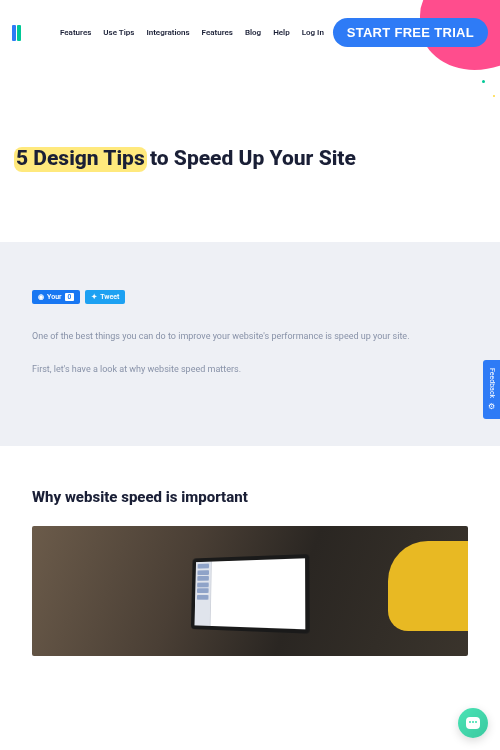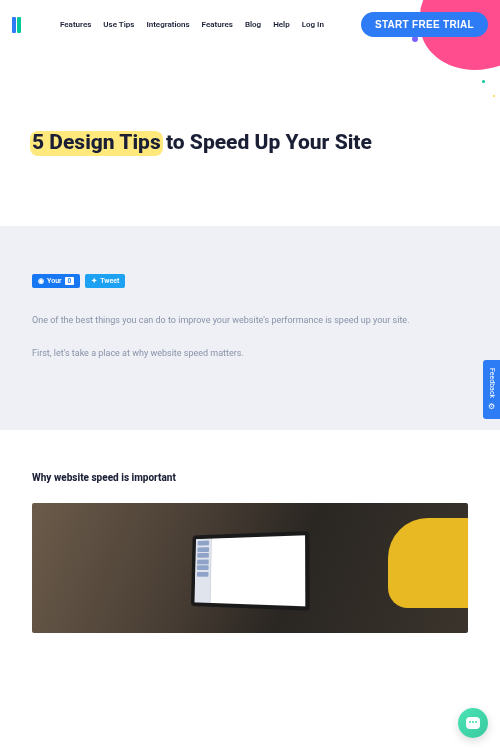--- a/index.html
+++ b/index.html
@@ -1,43 +1,43 @@
 <!DOCTYPE html>
 <html><head>
 <meta charset="utf-8">
 <style>
 *{margin:0;padding:0;box-sizing:border-box}
 body{font-family:-apple-system,BlinkMacSystemFont,"Segoe UI",Roboto,sans-serif;width:500px;overflow-x:hidden;position:relative;background:#fff}
-.header{display:flex;align-items:center;padding:12px 12px;gap:6px;position:relative;z-index:10}
+.header{display:flex;align-items:center;padding:18px 12px;gap:6px;position:relative;z-index:10}
 .logo{width:14px;height:16px;display:flex;gap:1px}
 .logo-bar{width:4px;height:16px;border-radius:1px}
 .logo-bar.b1{background:#2E7BF6}
 .logo-bar.b2{background:#00C896}
 .nav{display:flex;gap:12px;margin-left:28px;flex:1}
 .nav-item{font-size:8px;font-weight:600;color:#1a1f36;cursor:pointer}
-.cta-btn{background:#2E7BF6;color:#fff;border:none;border-radius:16px;padding:7px 14px;font-size:10px;font-weight:700;cursor:pointer;letter-spacing:0.3px}
+.cta-btn{background:#2E7BF6;color:#fff;border:none;border-radius:16px;padding:7px 14px;font-size:13px;font-weight:700;cursor:pointer;letter-spacing:0.3px}
 .blob{position:absolute;top:-30px;right:-40px;width:120px;height:100px;background:#ff4d8d;border-radius:50% 40% 60% 50%;z-index:1}
 .dot-purple{position:absolute;top:36px;right:82px;width:6px;height:6px;background:#7B61FF;border-radius:50%;z-index:2}
 .dot-teal{position:absolute;top:80px;right:15px;width:3px;height:3px;background:#00C896;border-radius:50%;z-index:2}
 .dot-small{position:absolute;top:95px;right:5px;width:2px;height:2px;background:#ffd93d;border-radius:50%;z-index:2}
-.hero{padding:80px 32px 70px}
+.hero{padding:80px 16px 70px}
 .hero h1{font-size:21px;font-weight:800;color:#1a1f36;line-height:1.3}
 .highlight{position:relative;display:inline-block}
 .highlight::before{content:"";position:absolute;left:-2px;right:-2px;top:2px;bottom:0;background:#ffe97d;z-index:-1;border-radius:8px}
 .content-section{background:#eef0f5;padding:48px 32px 52px;position:relative}
 .share-row{display:flex;gap:5px;margin-bottom:24px}
 .share-btn{display:flex;align-items:center;gap:3px;padding:3px 6px;border-radius:2px;font-size:7px;font-weight:600;color:#fff;cursor:pointer}
 .share-fb{background:#1877F2}
 .share-tw{background:#1DA1F2}
 .share-count{background:#fff;color:#1877F2;padding:0 3px;border-radius:1px;font-size:6.5px}
 .content-section p{font-size:9px;line-height:1.9;color:#8892a8;margin-bottom:16px}
 .content-section a{color:#2E7BF6;text-decoration:underline}
 .feedback-tab{position:fixed;right:0;top:360px;background:#2E7BF6;color:#fff;padding:8px 4px;font-size:7px;writing-mode:vertical-rl;border-radius:3px 0 0 3px;cursor:pointer;z-index:20;display:flex;align-items:center;gap:4px}
 .section2{padding:42px 32px 0}
-.section2 h2{font-size:10px;font-weight:800;color:#1a1f36;margin-bottom:20px}
+.section2 h2{font-size:15px;font-weight:800;color:#1a1f36;margin-bottom:20px}
 .hero-img{width:100%;height:130px;background:linear-gradient(110deg,#6b5b4a 0%,#4a3f35 35%,#2a2622 60%,#3a342c 100%);border-radius:2px;position:relative;overflow:hidden}
 .laptop-screen{position:absolute;top:30px;left:155px;width:120px;height:75px;background:#1a1a1a;border-radius:4px;transform:perspective(200px) rotateY(-12deg) rotateX(3deg)}
 .laptop-content{position:absolute;top:4px;left:4px;right:4px;bottom:4px;background:#f5f5f7;display:flex}
 .laptop-col{width:18px;background:#e0e4ec;border-right:1px solid #d0d4dc;padding:2px;display:flex;flex-direction:column;gap:1.5px}
 .laptop-tile{height:5px;background:#8fa3c8;border-radius:1px}
 .laptop-main{flex:1;background:#fff}
 .person-arm{position:absolute;right:0;top:15px;width:80px;height:90px;background:#e8b923;border-radius:40px 0 0 20px}
 .chat-bubble{position:fixed;bottom:12px;right:12px;width:30px;height:30px;background:linear-gradient(135deg,#4AE3B5,#3AC9A0);border-radius:50%;display:flex;align-items:center;justify-content:center;cursor:pointer;box-shadow:0 3px 10px rgba(0,0,0,0.15);z-index:30}
 .chat-icon{width:14px;height:12px;background:#fff;border-radius:4px;position:relative}
 .chat-icon::after{content:"";position:absolute;bottom:-3px;left:3px;border:3px solid transparent;border-top-color:#fff}
@@ -82,21 +82,21 @@
       <span>◉</span>
       <span>Your</span>
       <span class="share-count">0</span>
     </div>
     <div class="share-btn share-tw">
       <span>✦</span>
       <span>Tweet</span>
     </div>
   </div>
   <p>One of the best things you can do to improve your website's performance is speed up your site.</p>
-  <p>First, let's take a place at why website speed matters.</p>
+  <p>First, let's have a look at why website speed matters.</p>
 </section>
 
 <div class="feedback-tab">
   <span>Feedback</span>
   <span class="gear">⚙</span>
 </div>
 
 <section class="section2">
   <h2>Why website speed is important</h2>
   <div class="hero-img">

